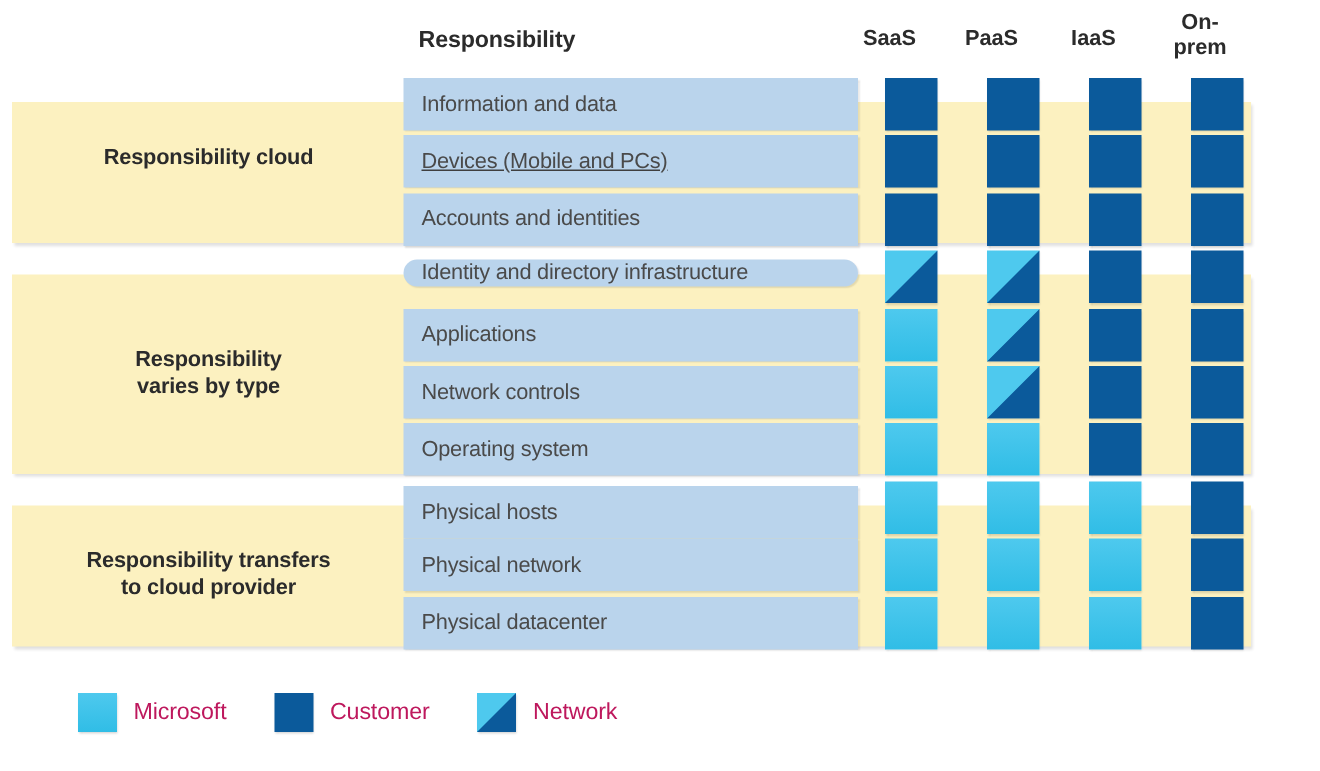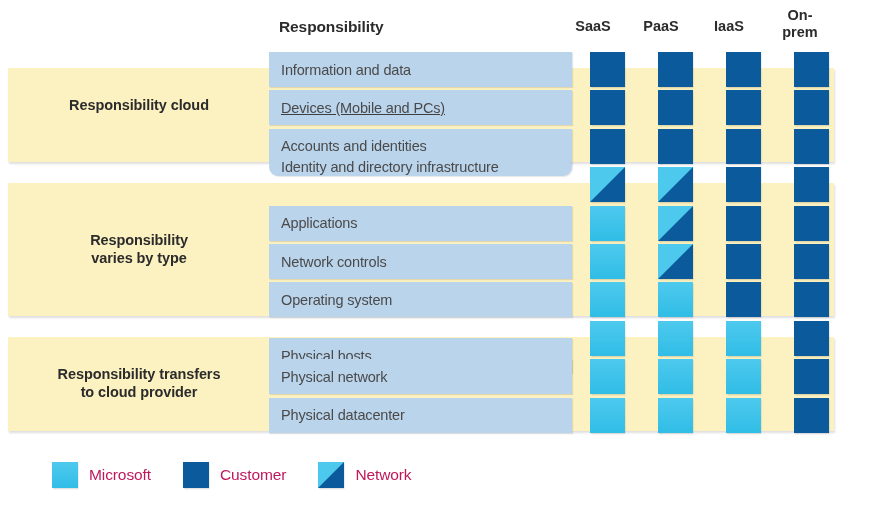--- a/index.html
+++ b/index.html
@@ -189,21 +189,21 @@
       <div class="cell customer" style="left: 658px; top: 90.4px;"></div>
       <div class="cell customer" style="left: 726px; top: 90.4px;"></div>
       <div class="cell customer" style="left: 794px; top: 90.4px;"></div>
       <div class="row-pill" style="top: 128.8px; height: 35px;">
         <div class="row-pill-label">Accounts and identities</div>
       </div>
       <div class="cell customer" style="left: 590px; top: 128.8px;"></div>
       <div class="cell customer" style="left: 658px; top: 128.8px;"></div>
       <div class="cell customer" style="left: 726px; top: 128.8px;"></div>
       <div class="cell customer" style="left: 794px; top: 128.8px;"></div>
-      <div class="row-pill" style="top: 158px; height: 18px; border-radius: 16px;">
+      <div class="row-pill" style="top: 173px; height: 18px; border-radius: 16px;">
         <div class="row-pill-label">Identity and directory infrastructure</div>
       </div>
       <div class="cell shared" style="left: 590px; top: 167.2px;"></div>
       <div class="cell shared" style="left: 658px; top: 167.2px;"></div>
       <div class="cell customer" style="left: 726px; top: 167.2px;"></div>
       <div class="cell customer" style="left: 794px; top: 167.2px;"></div>
       <div class="row-pill" style="top: 205.6px; height: 35px;">
         <div class="row-pill-label">Applications</div>
       </div>
       <div class="cell microsoft" style="left: 590px; top: 205.6px;"></div>
@@ -217,21 +217,21 @@
       <div class="cell shared" style="left: 658px; top: 244px;"></div>
       <div class="cell customer" style="left: 726px; top: 244px;"></div>
       <div class="cell customer" style="left: 794px; top: 244px;"></div>
       <div class="row-pill" style="top: 282.4px; height: 35px;">
         <div class="row-pill-label">Operating system</div>
       </div>
       <div class="cell microsoft" style="left: 590px; top: 282.4px;"></div>
       <div class="cell microsoft" style="left: 658px; top: 282.4px;"></div>
       <div class="cell customer" style="left: 726px; top: 282.4px;"></div>
       <div class="cell customer" style="left: 794px; top: 282.4px;"></div>
-      <div class="row-pill" style="top: 338px; height: 35px;">
+      <div class="row-pill" style="top: 324px; height: 35px;">
         <div class="row-pill-label">Physical hosts</div>
       </div>
       <div class="cell microsoft" style="left: 590px; top: 320.8px;"></div>
       <div class="cell microsoft" style="left: 658px; top: 320.8px;"></div>
       <div class="cell microsoft" style="left: 726px; top: 320.8px;"></div>
       <div class="cell customer" style="left: 794px; top: 320.8px;"></div>
       <div class="row-pill" style="top: 359.2px; height: 35px;">
         <div class="row-pill-label">Physical network</div>
       </div>
       <div class="cell microsoft" style="left: 590px; top: 359.2px;"></div>

